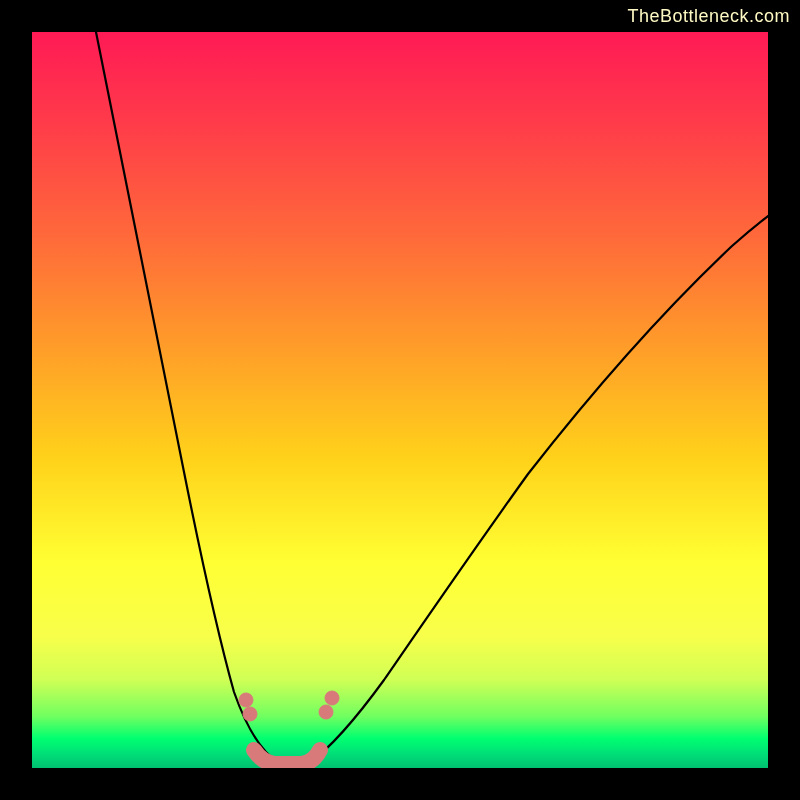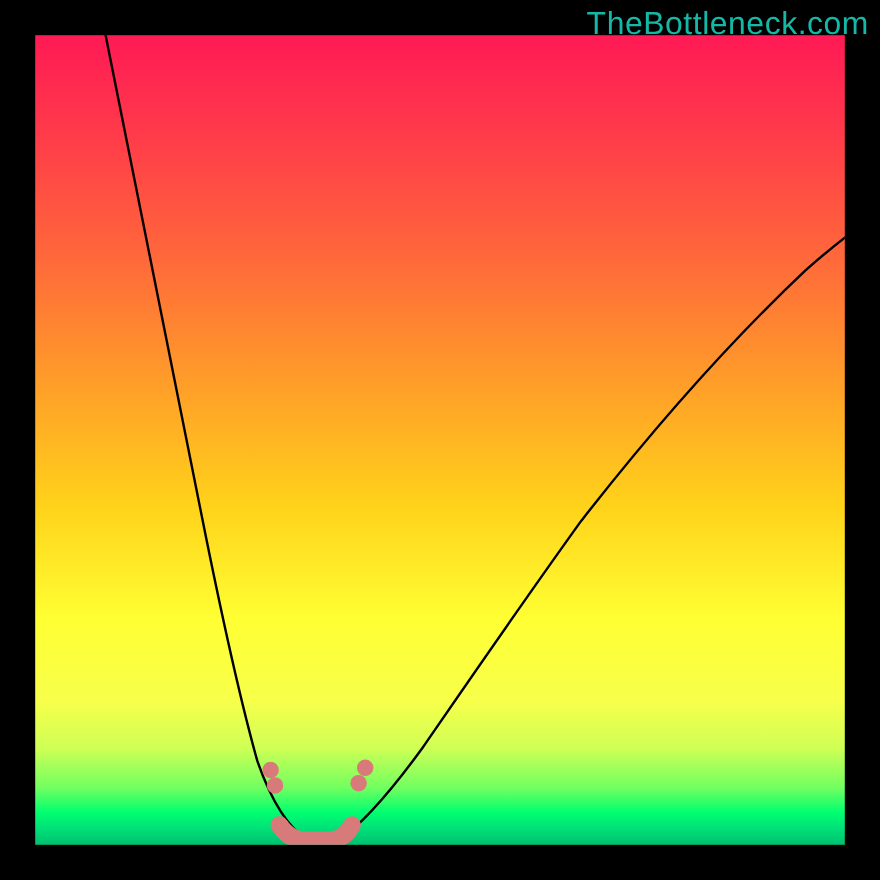--- a/index.html
+++ b/index.html
@@ -28,22 +28,22 @@
       #d0ff55 88%,
       #70ff60 93%,
       #00ff70 96%,
       #00e078 98%,
       #00c070 100%);
   }
   .watermark {
     position: absolute;
     top: 6px;
     right: 10px;
-    color: #14b8a6;
-    font-size: 29px;
+    color: #fef9c3;
+    font-size: 18px;
     letter-spacing: 0.5px;
     font-weight: 500;
     z-index: 3;
     user-select: none;
   }
   svg.curve {
     position: absolute;
     left: 0;
     top: 0;
     width: 736px;

